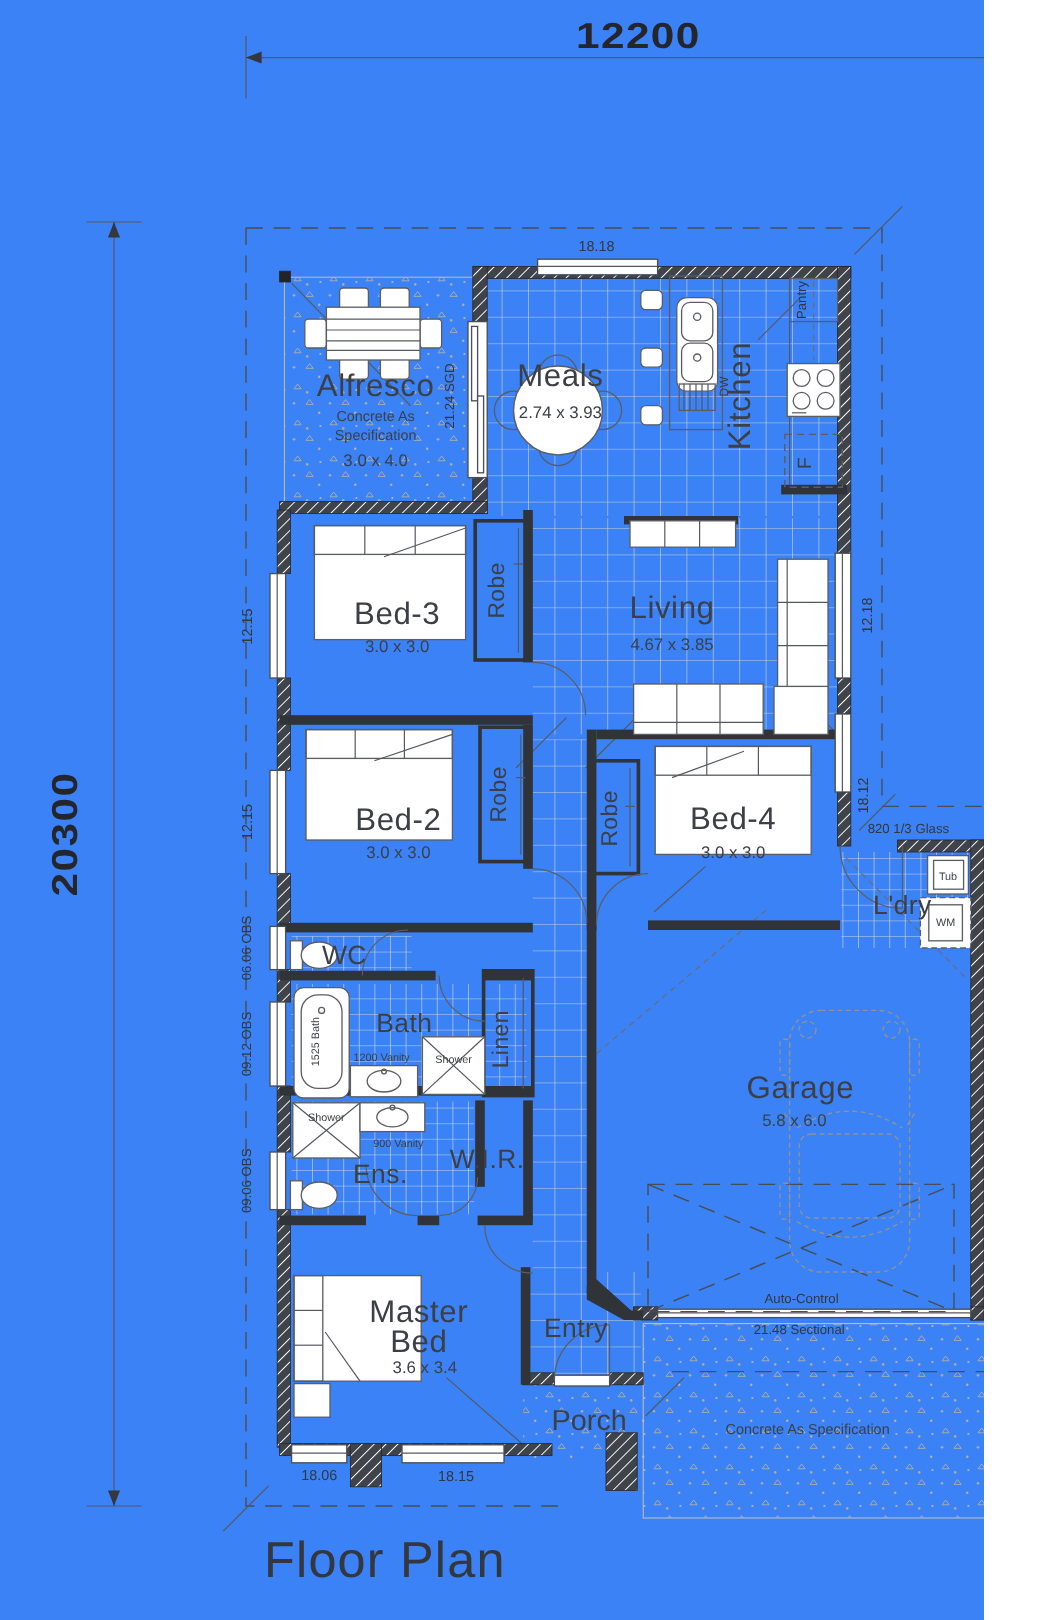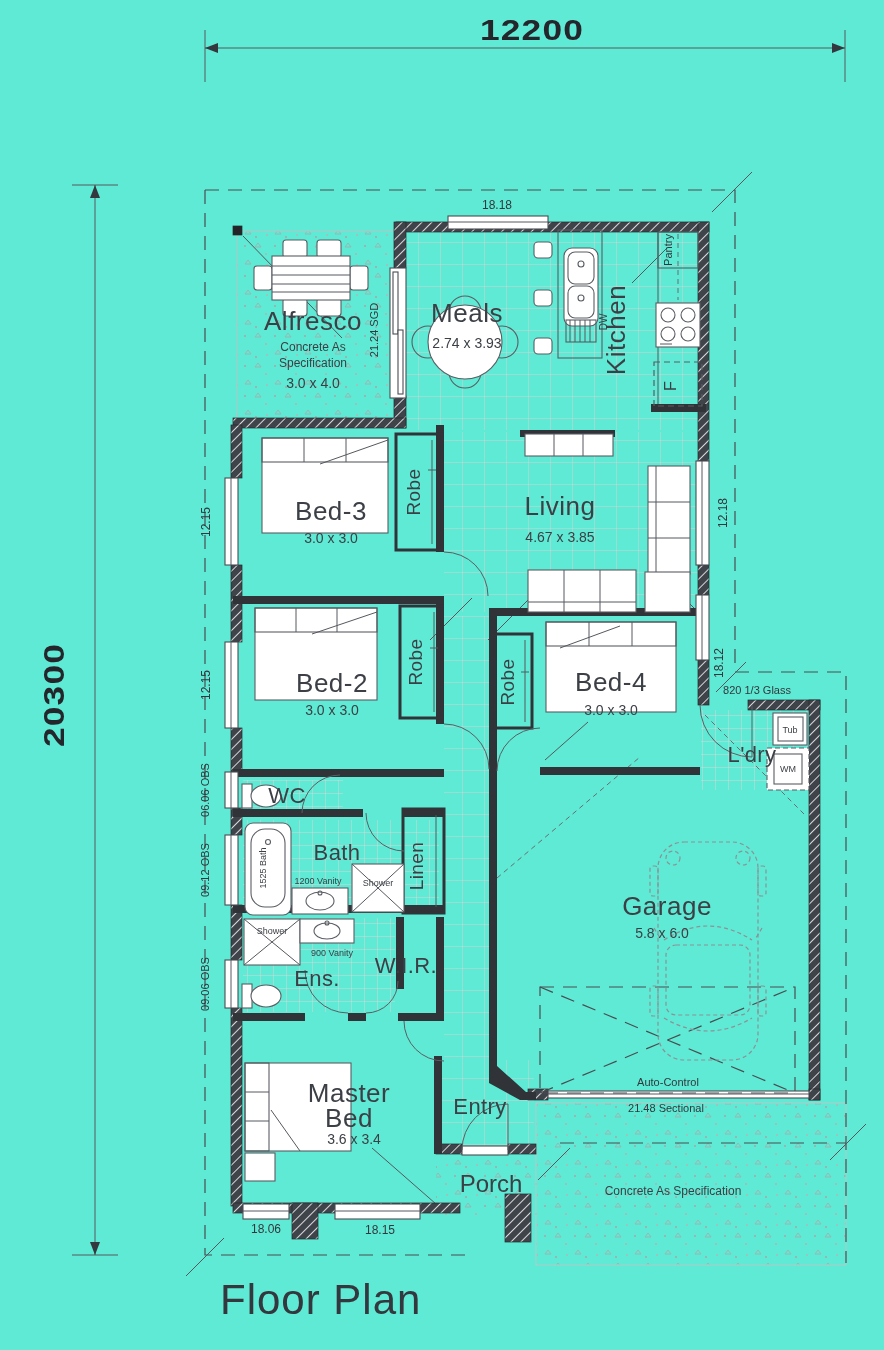--- a/index.html
+++ b/index.html
@@ -1,16 +1,16 @@
 <!DOCTYPE html>
 <html><head>
 <meta charset="utf-8">
 <style>
   html,body{margin:0;padding:0;background:#ffffff;}
-  #stage{position:relative;width:884px;height:1350px;background:#5eead4;overflow:hidden;}
+  #stage{position:relative;width:820px;height:1350px;background:#3b82f6;overflow:hidden;}
   svg{display:block;}
   text{font-family:"Liberation Sans",sans-serif;fill:#3c4046;}
   .ctr{text-anchor:middle;}
   .room{font-size:26px;letter-spacing:.5px;}
   .room22{font-size:22px;letter-spacing:.4px;}
   .room19{font-size:19px;letter-spacing:.4px;}
   .porchT{font-size:24px;}
   .size{font-size:14px;}
   .dim{font-size:12px;fill:#34373d;}
   .dim11{font-size:11px;fill:#34373d;}

